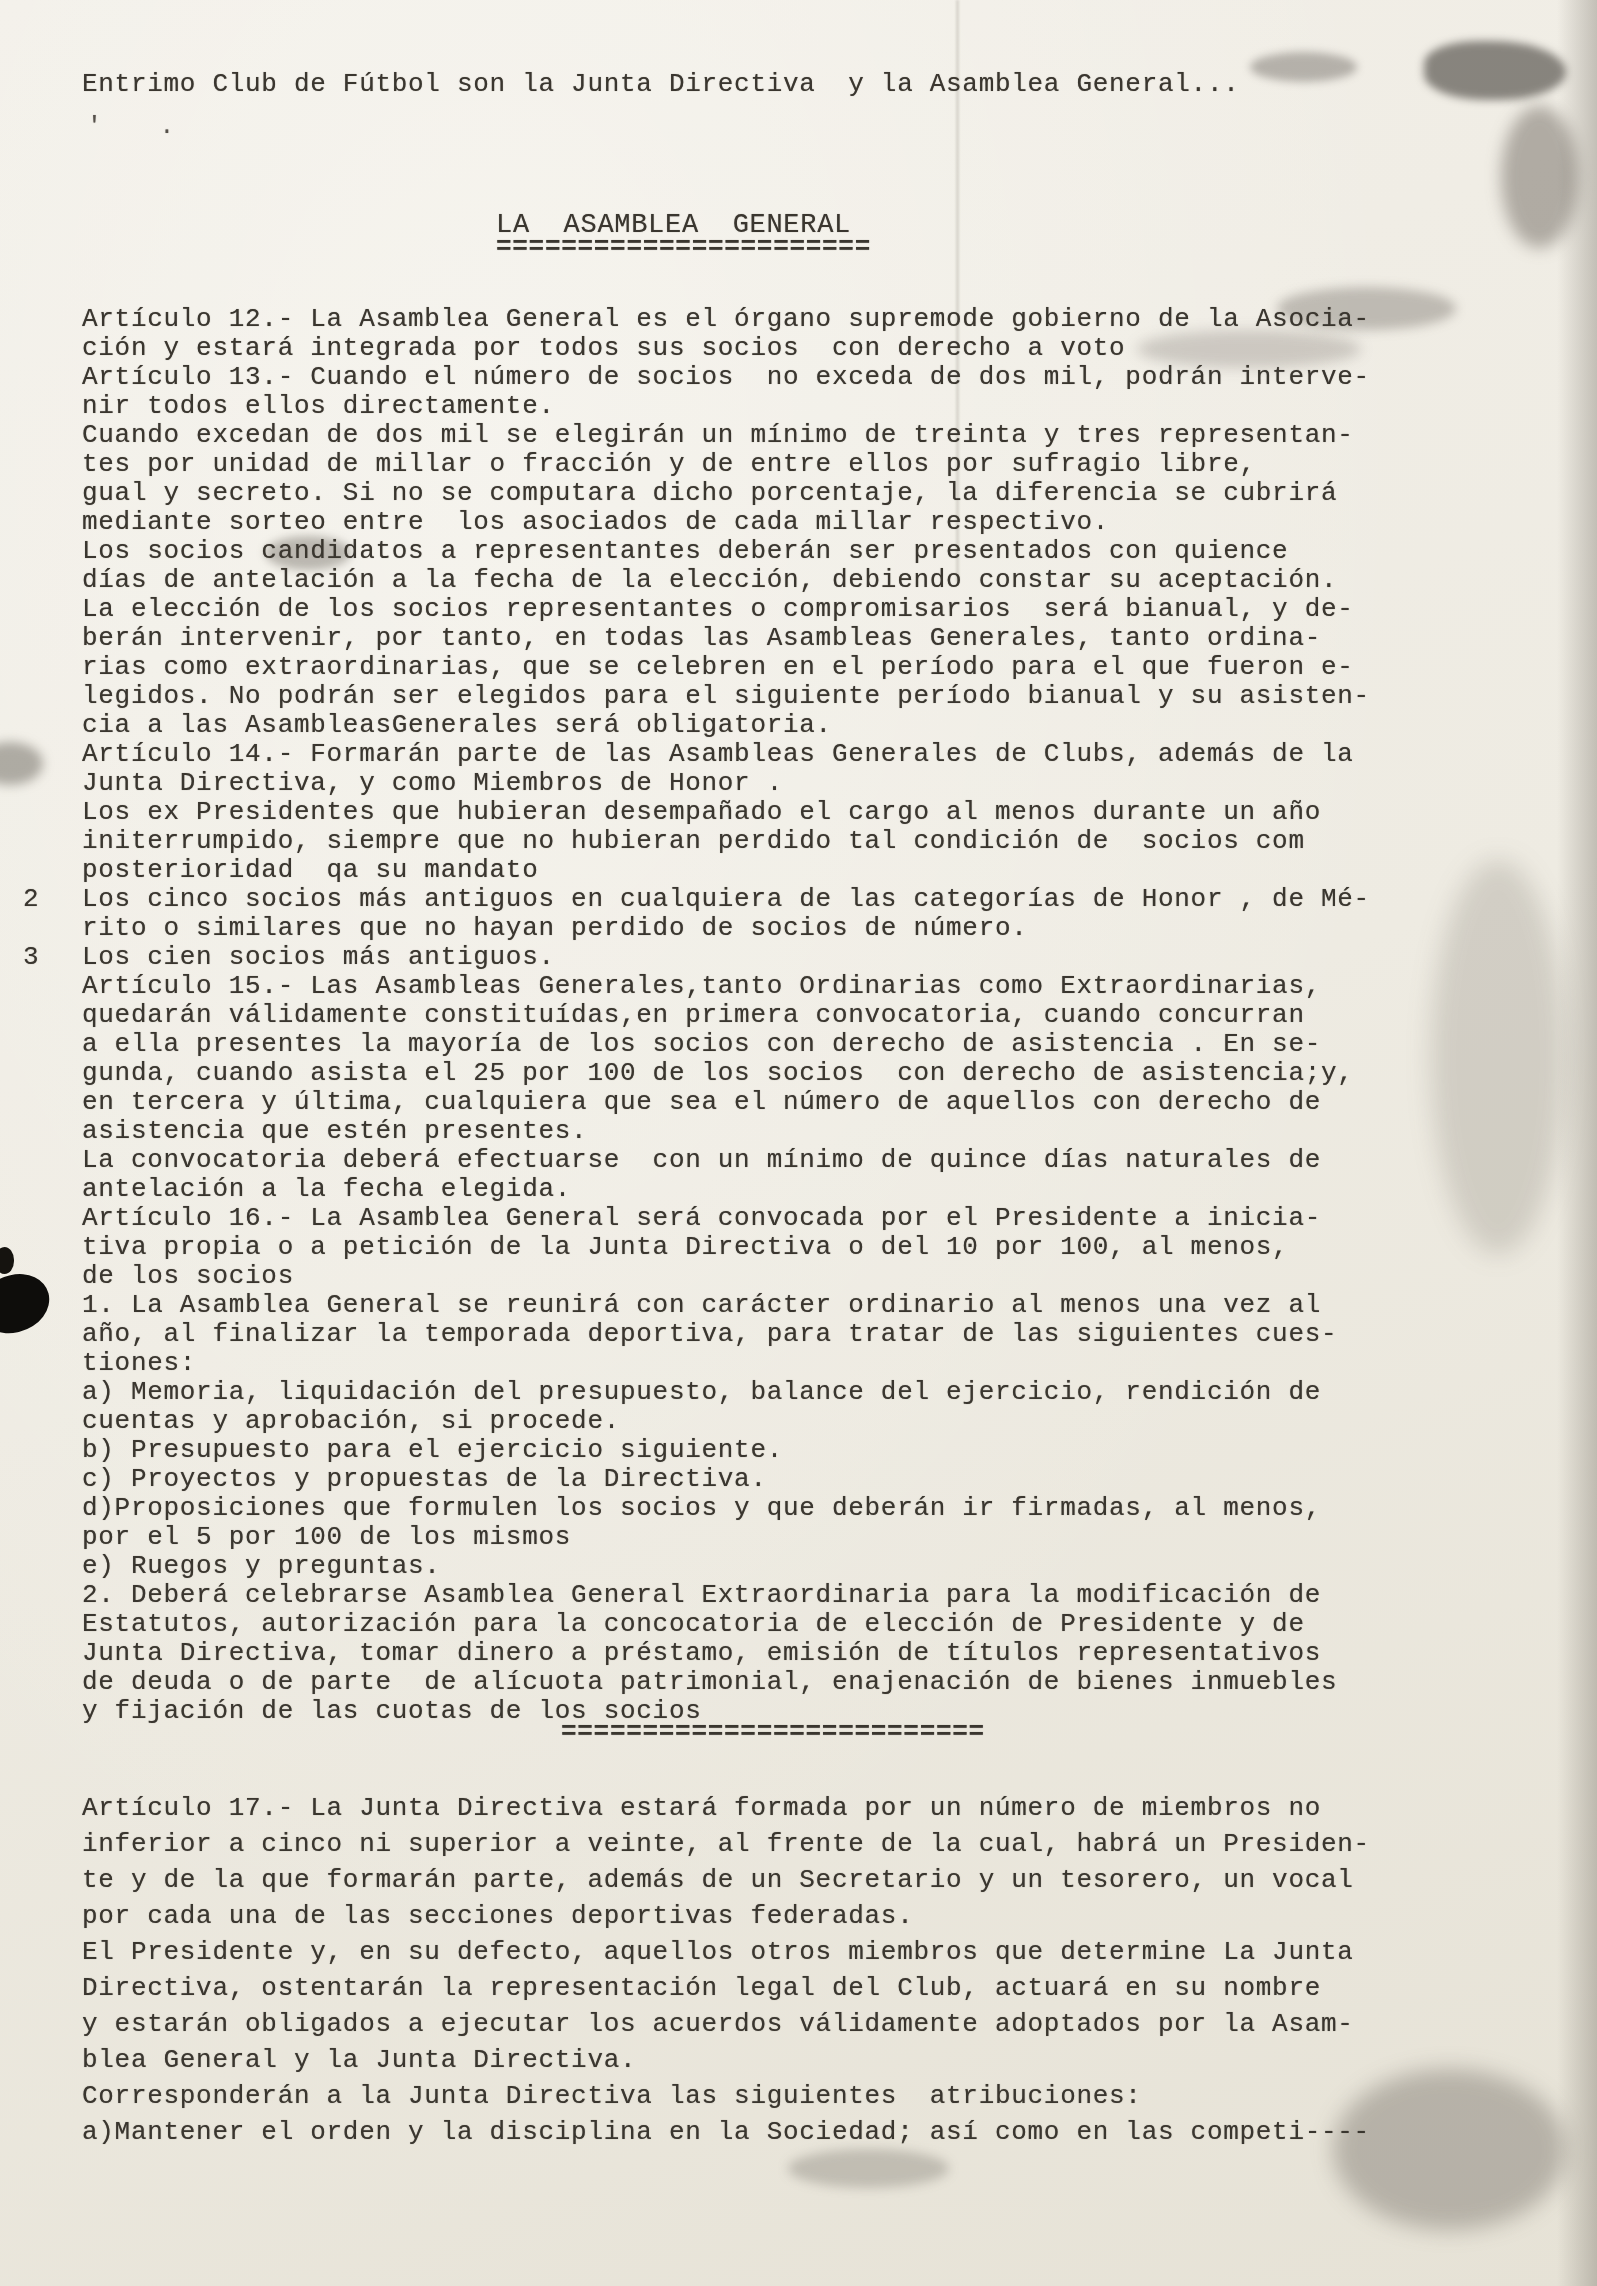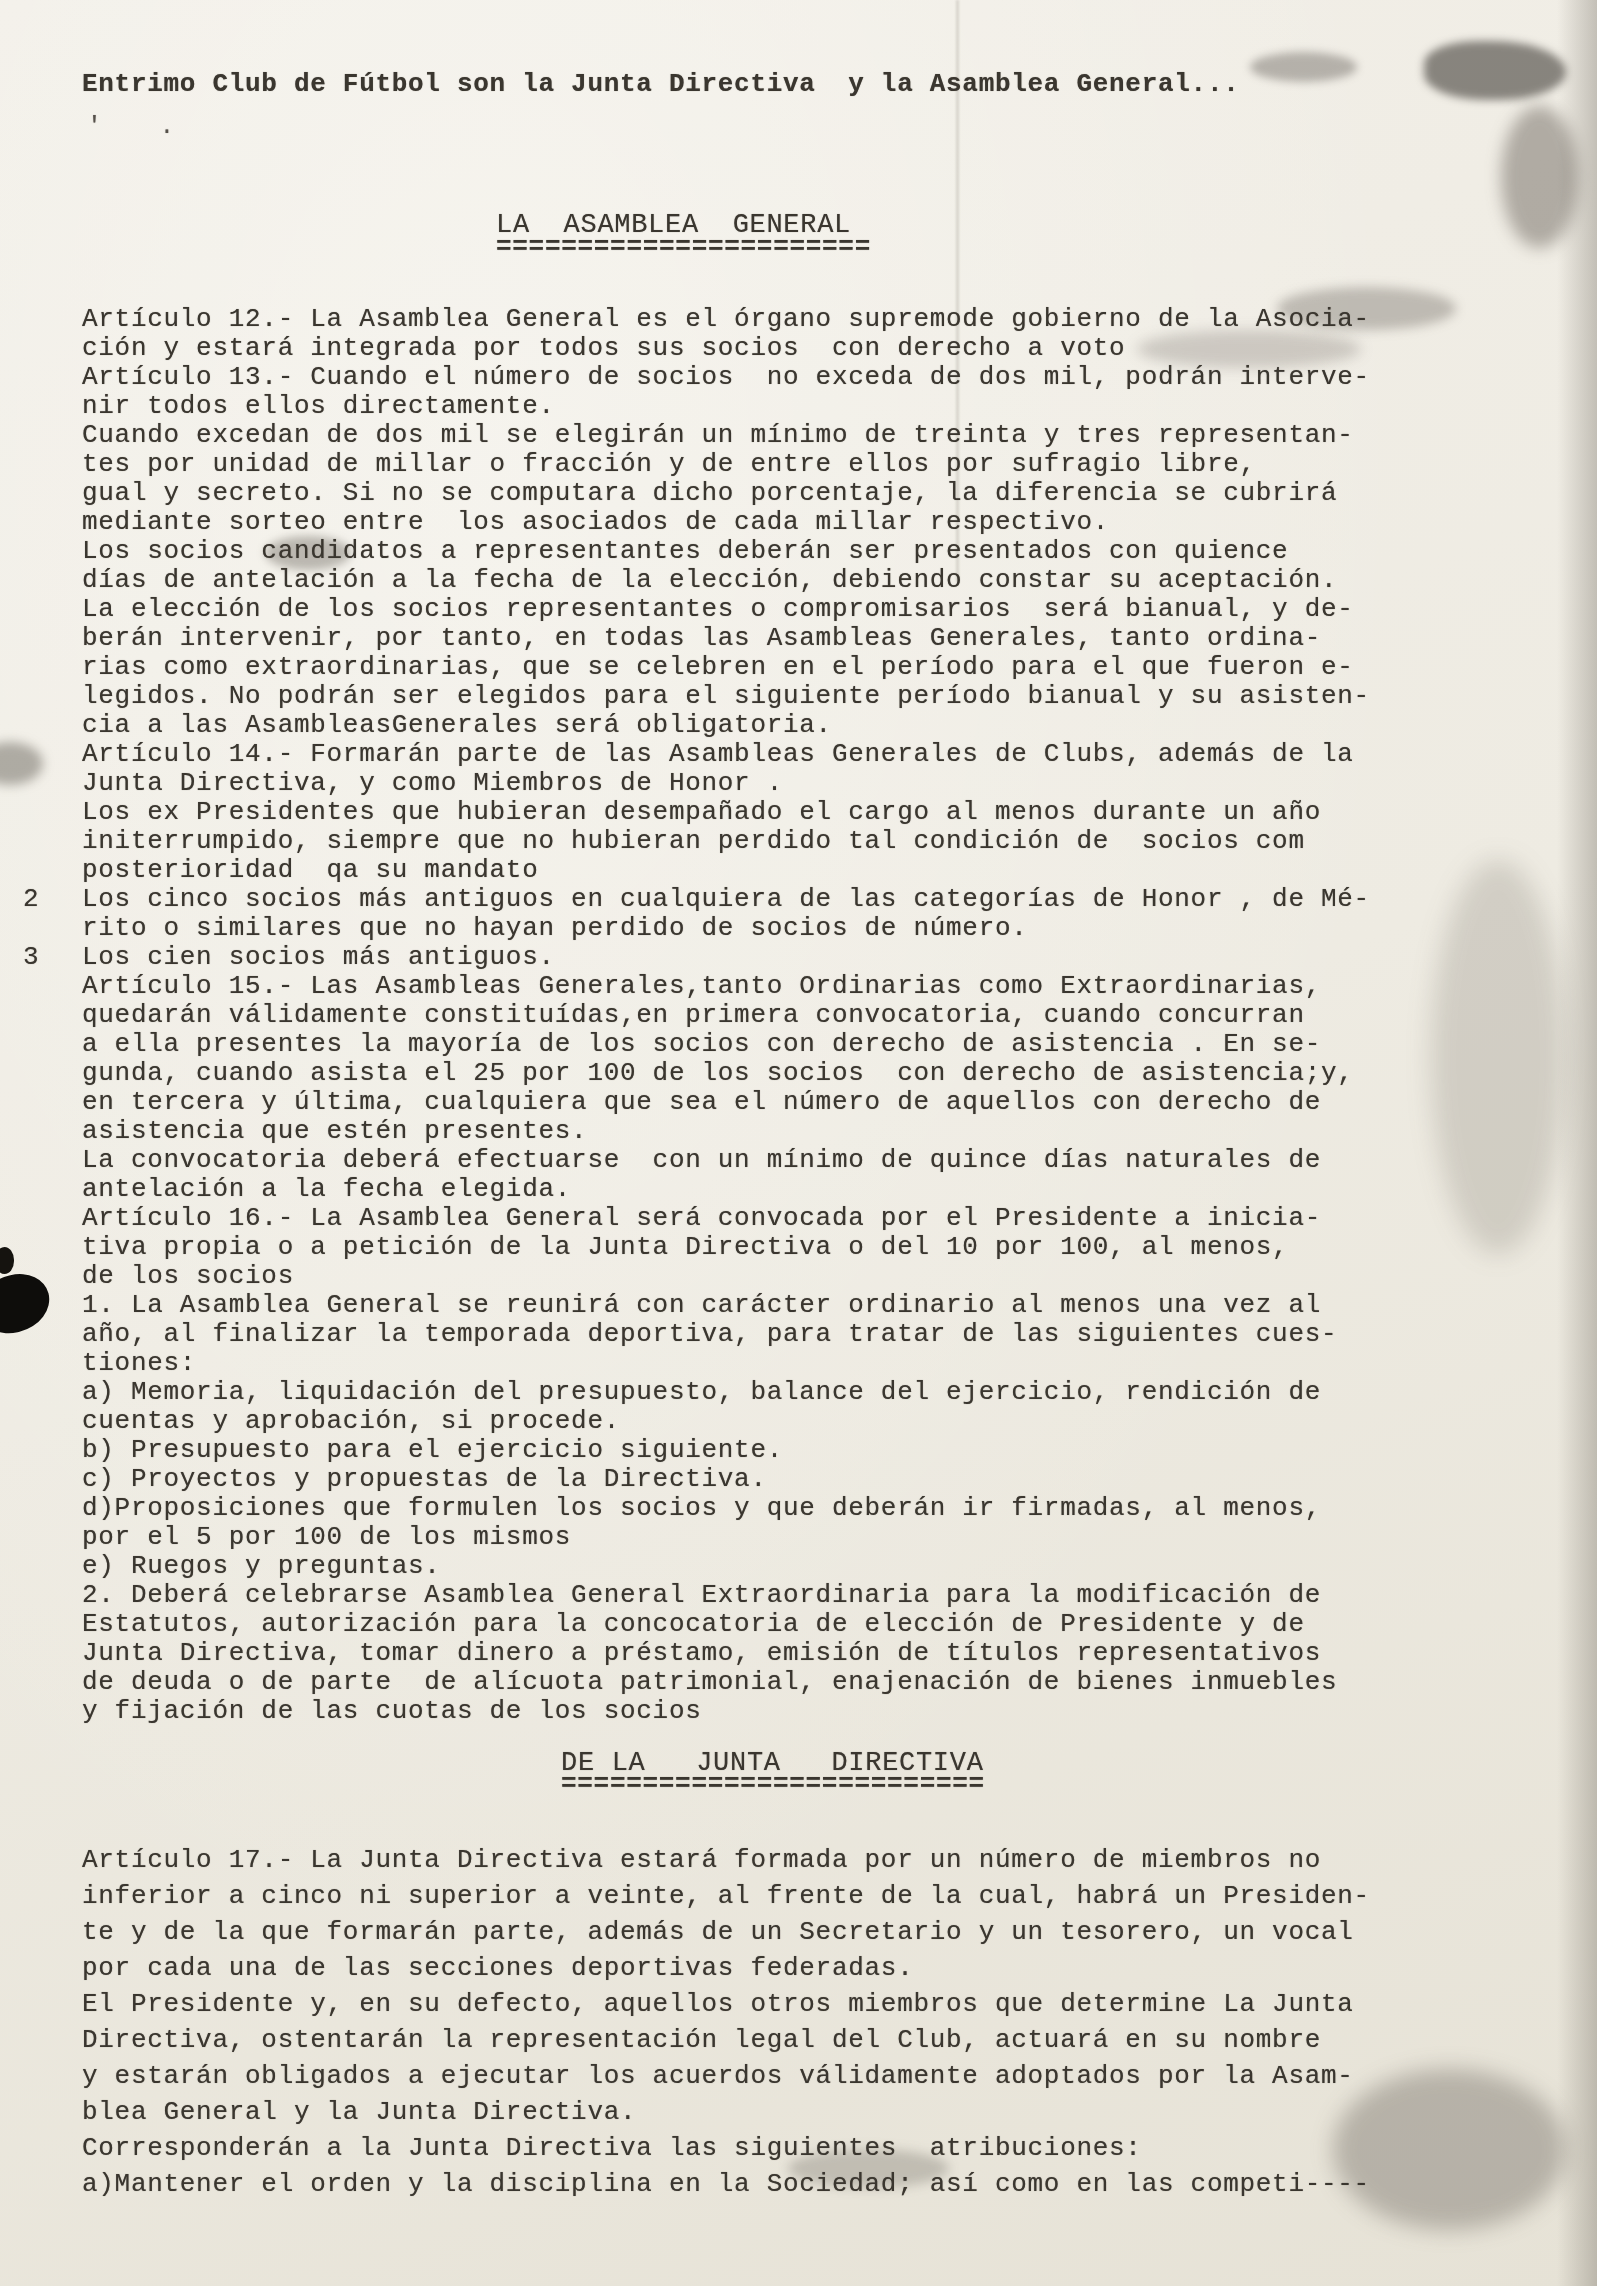--- a/index.html
+++ b/index.html
@@ -15,21 +15,21 @@
     font-family:"Liberation Mono","DejaVu Sans Mono",monospace;
     color:#3a362f;
   }
   .content { position:relative; padding:70px 77px 0 82px; }
   .typed {
     white-space:pre;
     font-size:26px;
     letter-spacing:0.7px;
     text-shadow:0 0 0.9px rgba(52,47,40,0.55);
   }
-  .header-line { line-height:29.6px;font-weight:bold; }
+  .header-line { line-height:29.6px; }
   .stray-marks { line-height:27px; margin:14.3px 0 0 5.4px; font-size:23px; color:#55504a; }
   .section-title { font-weight:normal; font-size:27px; line-height:29.6px; }
   .title-1 { margin:70px 0 0 414px; }
   .underline { line-height:16px; margin-top:-1.8px; font-weight:bold; }
   .underline-1 { margin-left:414px; }
   .doc-body { margin-top:50px; }
   .doc-body .line { position:relative; line-height:29px; }
   .body-2 { }
   .body-2 .line { line-height:36px; }
   .title-2 { margin:23px 0 0 479px; }
@@ -77,20 +77,19 @@
 
     <div class="typed header-line">Entrimo Club de Fútbol son la Junta Directiva  y la Asamblea General...</div>
 
     <div class="typed stray-marks">'    .</div>
 
     <div class="typed section-title title-1">LA  ASAMBLEA  GENERAL</div>
     <div class="typed underline underline-1">=======================</div>
 
     <div class="typed doc-body body-1"><div class="line">Artículo 12.- La Asamblea General es el órgano supremode gobierno de la Asocia-</div><div class="line">ción y estará integrada por todos sus socios  con derecho a voto</div><div class="line">Artículo 13.- Cuando el número de socios  no exceda de dos mil, podrán interve-</div><div class="line">nir todos ellos directamente.</div><div class="line">Cuando excedan de dos mil se elegirán un mínimo de treinta y tres representan-</div><div class="line">tes por unidad de millar o fracción y de entre ellos por sufragio libre,</div><div class="line">gual y secreto. Si no se computara dicho porcentaje, la diferencia se cubrirá</div><div class="line">mediante sorteo entre  los asociados de cada millar respectivo.</div><div class="line">Los socios candidatos a representantes deberán ser presentados con quience</div><div class="line">días de antelación a la fecha de la elección, debiendo constar su aceptación.</div><div class="line">La elección de los socios representantes o compromisarios  será bianual, y de-</div><div class="line">berán intervenir, por tanto, en todas las Asambleas Generales, tanto ordina-</div><div class="line">rias como extraordinarias, que se celebren en el período para el que fueron e-</div><div class="line">legidos. No podrán ser elegidos para el siguiente período bianual y su asisten-</div><div class="line">cia a las AsambleasGenerales será obligatoria.</div><div class="line">Artículo 14.- Formarán parte de las Asambleas Generales de Clubs, además de la</div><div class="line">Junta Directiva, y como Miembros de Honor .</div><div class="line">Los ex Presidentes que hubieran desempañado el cargo al menos durante un año</div><div class="line">initerrumpido, siempre que no hubieran perdido tal condición de  socios com</div><div class="line">posterioridad  qa su mandato</div><div class="line"><span class="margin-num">2</span>Los cinco socios más antiguos en cualquiera de las categorías de Honor , de Mé-</div><div class="line">rito o similares que no hayan perdido de socios de número.</div><div class="line"><span class="margin-num">3</span>Los cien socios más antiguos.</div><div class="line">Artículo 15.- Las Asambleas Generales,tanto Ordinarias como Extraordinarias,</div><div class="line">quedarán válidamente constituídas,en primera convocatoria, cuando concurran</div><div class="line">a ella presentes la mayoría de los socios con derecho de asistencia . En se-</div><div class="line">gunda, cuando asista el 25 por 100 de los socios  con derecho de asistencia;y,</div><div class="line">en tercera y última, cualquiera que sea el número de aquellos con derecho de</div><div class="line">asistencia que estén presentes.</div><div class="line">La convocatoria deberá efectuarse  con un mínimo de quince días naturales de</div><div class="line">antelación a la fecha elegida.</div><div class="line">Artículo 16.- La Asamblea General será convocada por el Presidente a inicia-</div><div class="line">tiva propia o a petición de la Junta Directiva o del 10 por 100, al menos,</div><div class="line">de los socios</div><div class="line">1. La Asamblea General se reunirá con carácter ordinario al menos una vez al</div><div class="line">año, al finalizar la temporada deportiva, para tratar de las siguientes cues-</div><div class="line">tiones:</div><div class="line">a) Memoria, liquidación del presupuesto, balance del ejercicio, rendición de</div><div class="line">cuentas y aprobación, si procede.</div><div class="line">b) Presupuesto para el ejercicio siguiente.</div><div class="line">c) Proyectos y propuestas de la Directiva.</div><div class="line">d)Proposiciones que formulen los socios y que deberán ir firmadas, al menos,</div><div class="line">por el 5 por 100 de los mismos</div><div class="line">e) Ruegos y preguntas.</div><div class="line">2. Deberá celebrarse Asamblea General Extraordinaria para la modificación de</div><div class="line">Estatutos, autorización para la concocatoria de elección de Presidente y de</div><div class="line">Junta Directiva, tomar dinero a préstamo, emisión de títulos representativos</div><div class="line">de deuda o de parte  de alícuota patrimonial, enajenación de bienes inmuebles</div><div class="line">y fijación de las cuotas de los socios</div></div>
 
-    <div class="typed section-title title-2">DE LA   JUNTA   DIRECTIVA</div>
     <div class="typed underline underline-2">==========================</div>
 
     <div class="typed doc-body body-2"><div class="line">Artículo 17.- La Junta Directiva estará formada por un número de miembros no</div><div class="line">inferior a cinco ni superior a veinte, al frente de la cual, habrá un Presiden-</div><div class="line">te y de la que formarán parte, además de un Secretario y un tesorero, un vocal</div><div class="line">por cada una de las secciones deportivas federadas.</div><div class="line">El Presidente y, en su defecto, aquellos otros miembros que determine La Junta</div><div class="line">Directiva, ostentarán la representación legal del Club, actuará en su nombre</div><div class="line">y estarán obligados a ejecutar los acuerdos válidamente adoptados por la Asam-</div><div class="line">blea General y la Junta Directiva.</div><div class="line">Corresponderán a la Junta Directiva las siguientes  atribuciones:</div><div class="line">a)Mantener el orden y la disciplina en la Sociedad; así como en las competi----</div></div>
 
   </div>
 </div>
 
 
 </body></html>

